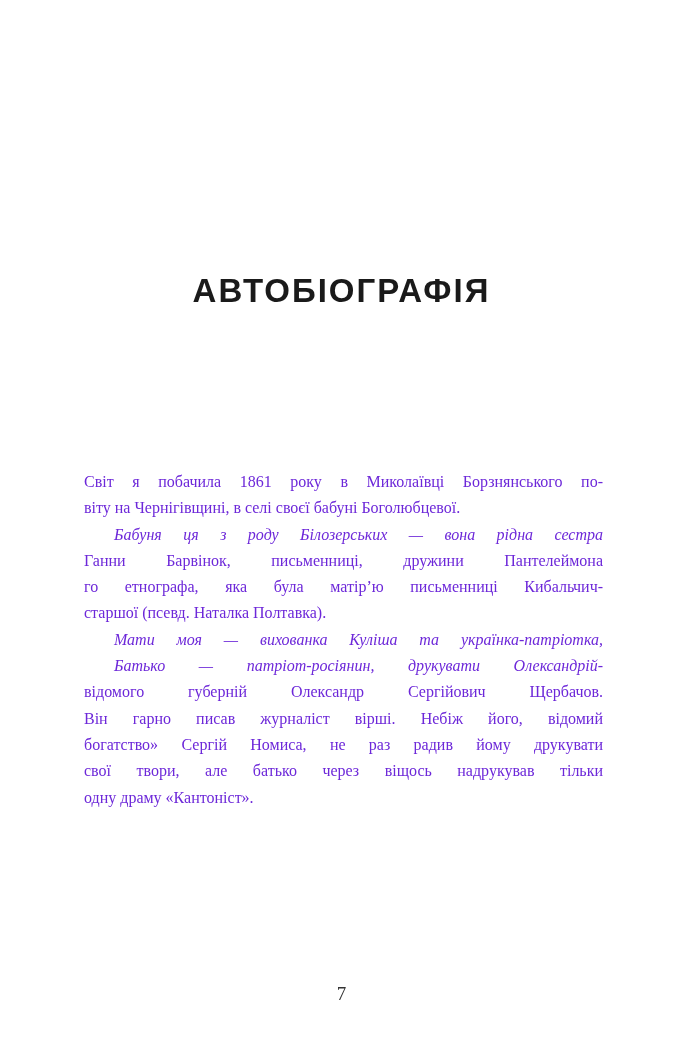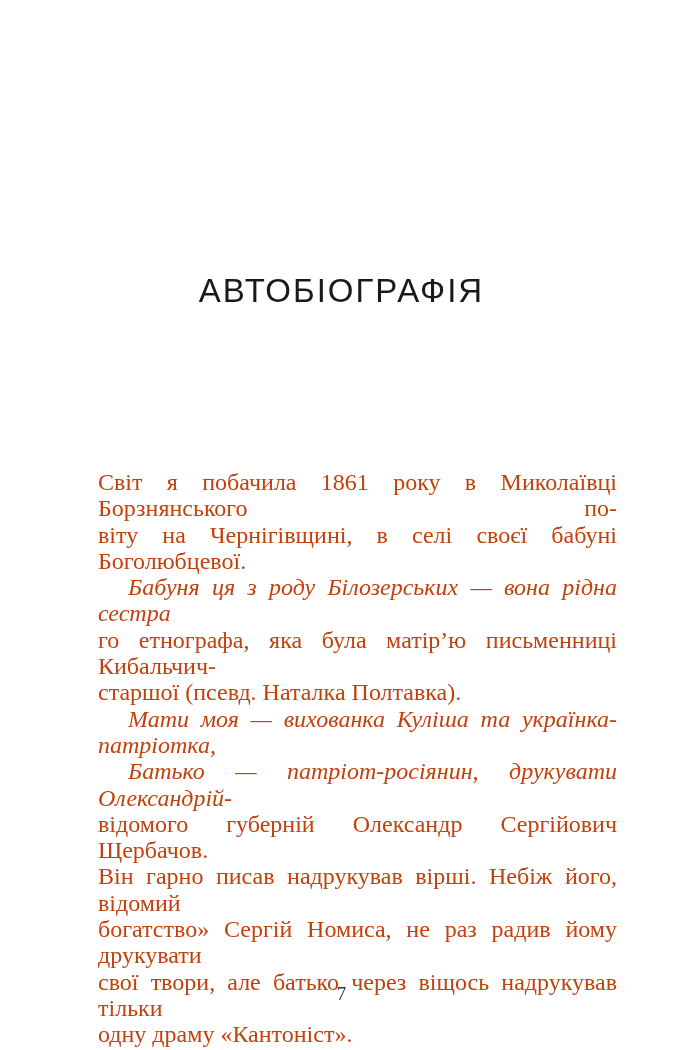--- a/index.html
+++ b/index.html
@@ -15,36 +15,36 @@
     inset: 0;
     background: #ffffff;
   }
   .title {
     position: absolute;
     top: 271px;
     left: 82px;
     width: 519px;
     margin: 0;
     font-family: "Liberation Sans", sans-serif;
-    font-weight: 400;
+    font-weight: 700;
     font-size: 33px;
     line-height: 40px;
     letter-spacing: 2px;
     text-align: center;
     color: #1a1a1a;
   }
   .text-block {
     position: absolute;
     top: 469px;
-    left: 98px;
+    left: 84px;
     width: 519px;
     font-family: "Liberation Serif", serif;
-    font-size: 24px;
+    font-size: 16px;
     line-height: 26.3px;
-    color: #c2410c;
+    color: #6d28d9;
     font-feature-settings: "onum" 1;
   }
   .line {
     text-align: justify;
     text-align-last: justify;
     white-space: normal;
   }
   .line.pl {
     text-align-last: left;
   }
@@ -67,25 +67,26 @@
 </head>
 <body>
 
 <div class="page">
   <h1 class="title">АВТОБІОГРАФІЯ</h1>
 
   <div class="text-block" id="text-block">
       <div class="line">Світ я побачила 1861 року в Миколаївці Борзнянського по-</div>
       <div class="line pl">віту на Чернігівщині, в селі своєї бабуні Боголюбцевої.</div>
       <div class="line indent">Бабуня ця з роду Білозерських — вона рідна сестра</div>
+      <div class="line">Ганни Барвінок, письменниці, дружини Пантелеймона</div>
       <div class="line">го етнографа, яка була матір’ю письменниці Кибальчич-</div>
       <div class="line pl">старшої (псевд. Наталка Полтавка).</div>
       <div class="line indent">Мати моя — вихованка Куліша та українка-патріотка,</div>
       <div class="line indent">Батько — патріот-росіянин, друкувати Олександрій-</div>
       <div class="line">відомого губерній Олександр Сергійович Щербачов.</div>
-      <div class="line">Він гарно писав надрукував вірші. Небіж його, відомий</div>
+      <div class="line">Він гарно писав журналіст вірші. Небіж його, відомий</div>
       <div class="line">богатство» Сергій Номиса, не раз радив йому друкувати</div>
       <div class="line">свої твори, але батько через віщось надрукував тільки</div>
       <div class="line pl">одну драму «Кантоніст».</div>
     </div>
 
   <div class="page-number">7</div>
 </div>
 
 </body></html>

